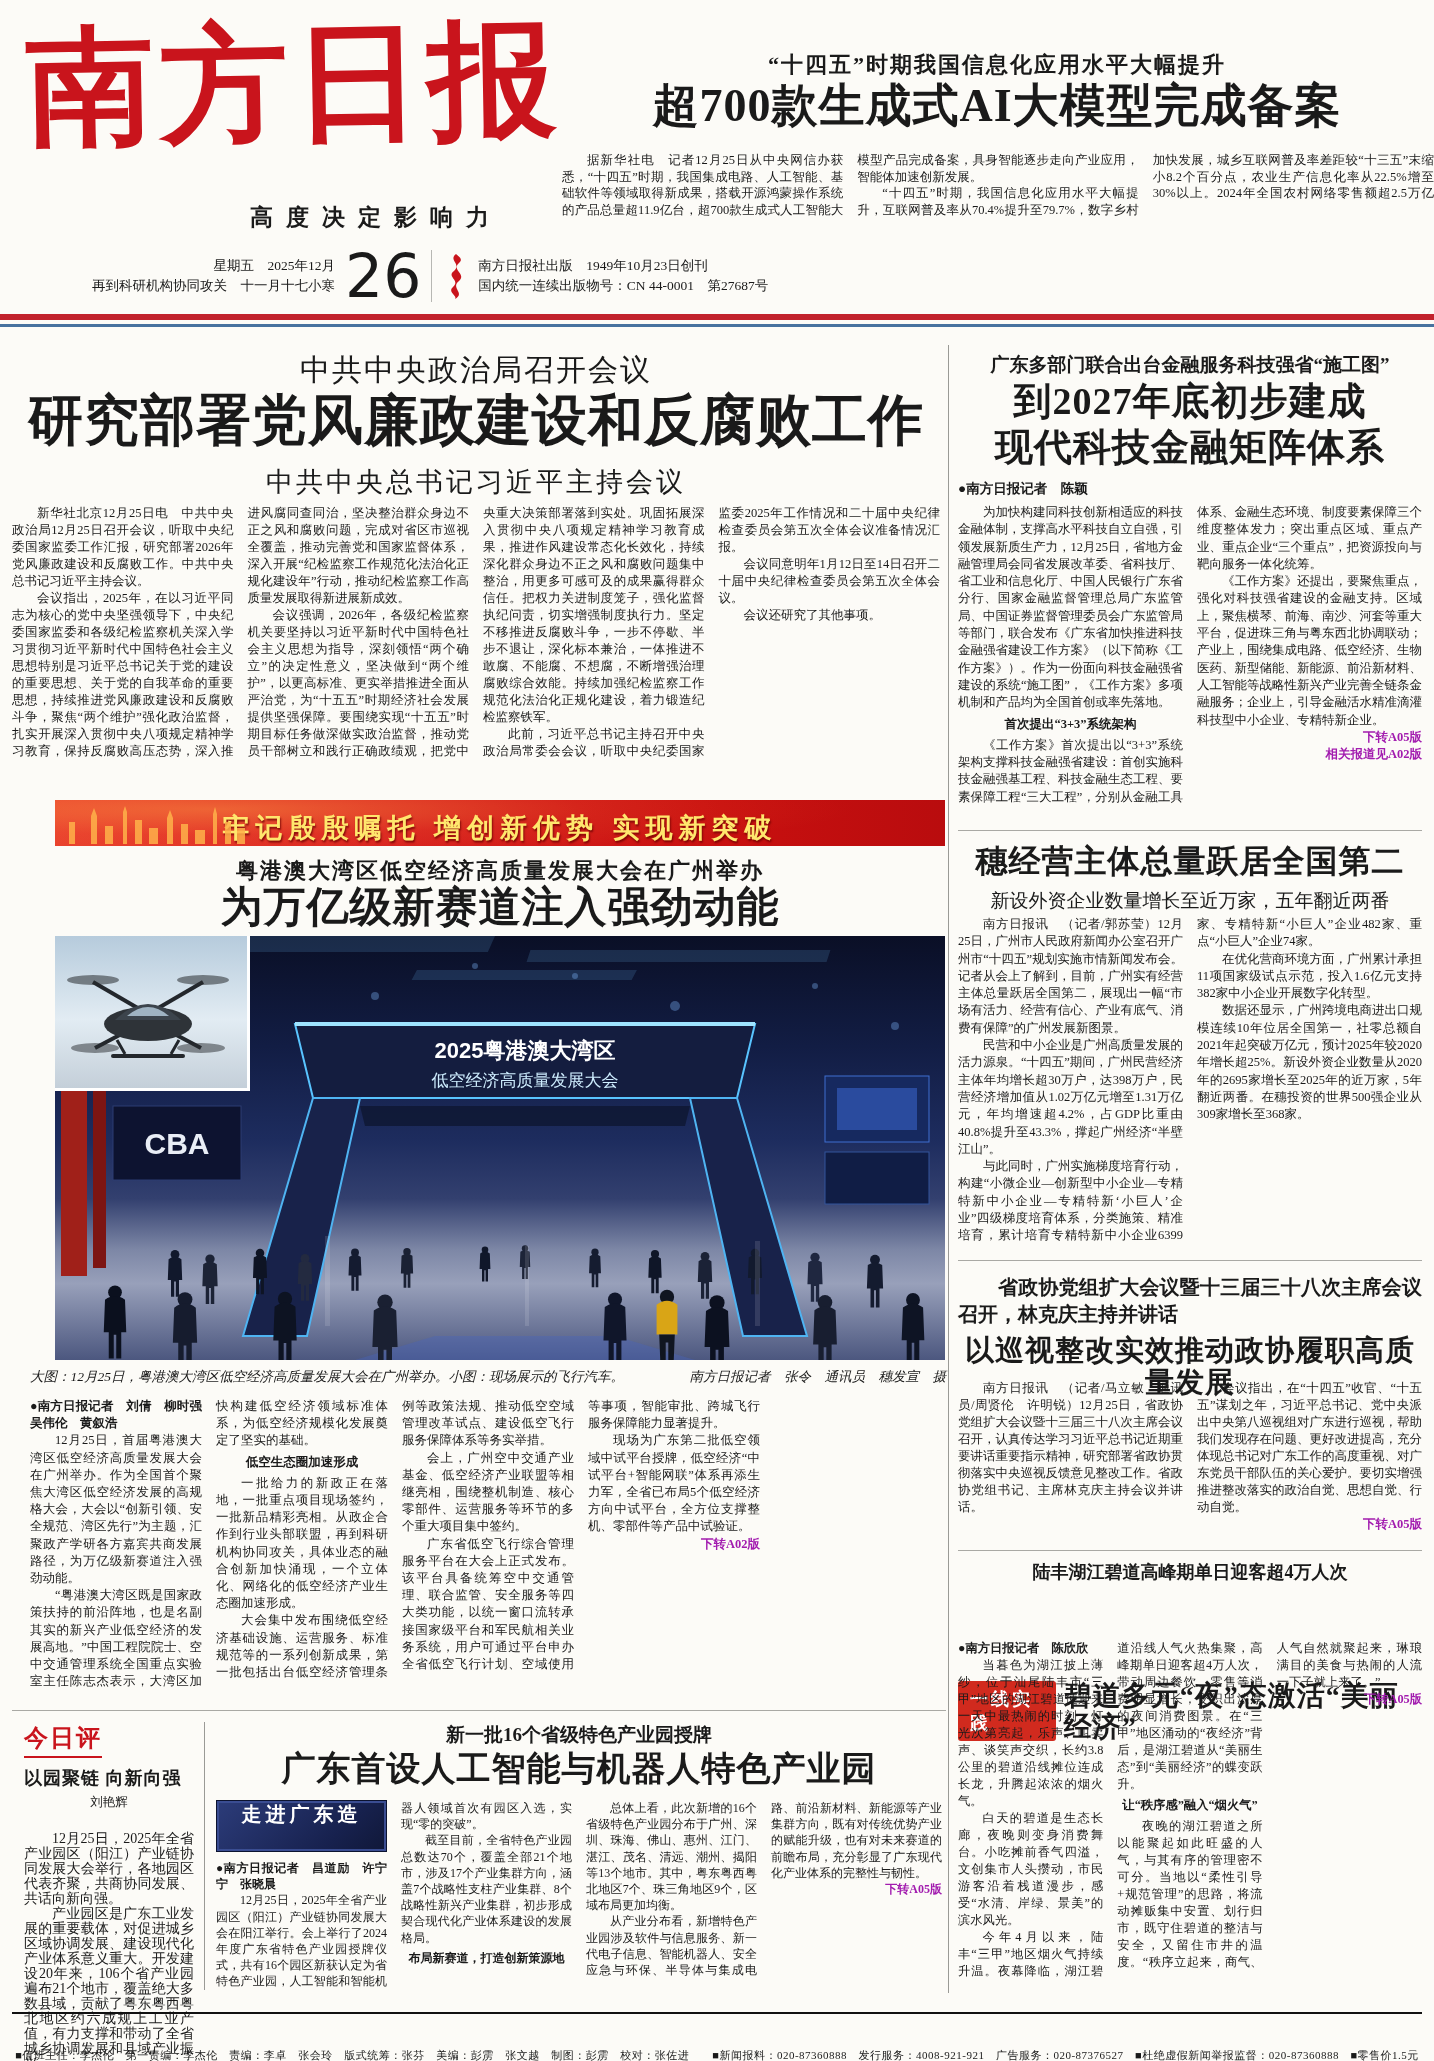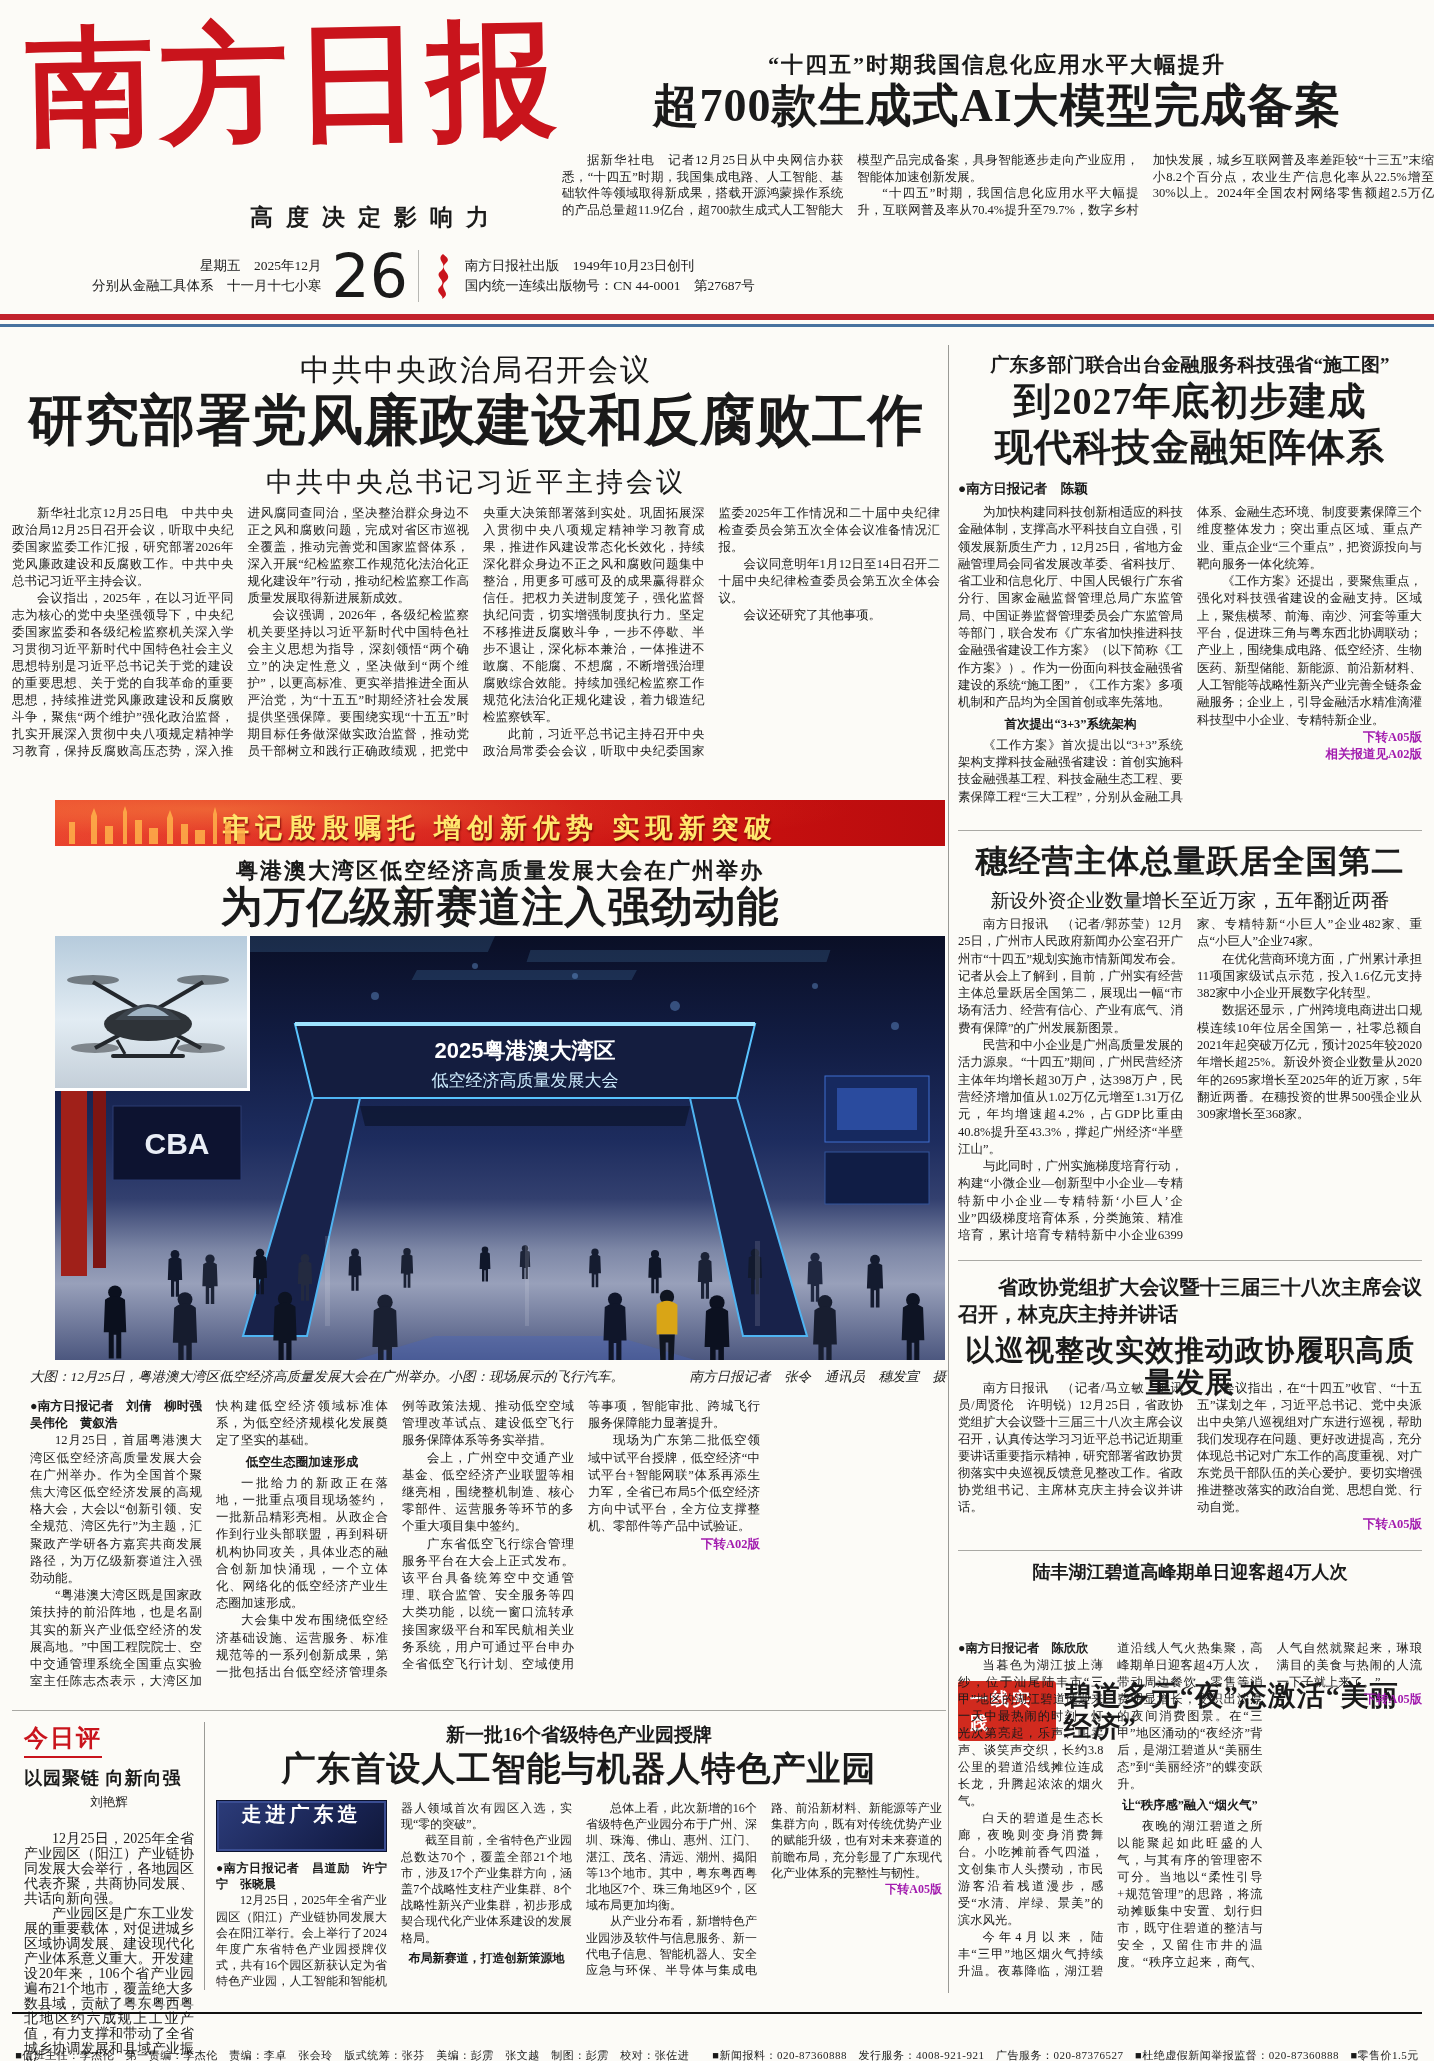--- a/index.html
+++ b/index.html
@@ -57,21 +57,21 @@
 <div id="page">
 
   <div class="abs" style="left:26px;top:6px;width:600px;">
     <div id="logo">南方日报</div>
   </div>
   <div class="abs" style="left:250px;top:202px;" id="slogan">高度决定影响力</div>
 
   <div class="abs dateblock" style="left:92px;top:246px;">
     <div style="text-align:right;">
       <div>星期五　2025年12月</div>
-      <div>分别从金融工具体系　十一月十七小寒</div>
+      <div>再到科研机构协同攻关　十一月十七小寒</div>
     </div>
     <div class="daynum">26</div>
     <div class="daybar"></div>
     <svg width="26" height="48" viewBox="0 0 26 48">
       <path d="M14,2 C6,8 20,12 12,19 C4,25 19,28 11,35 C5,40 16,44 13,47 C24,41 8,36 17,29 C25,22 9,18 17,11 C22,7 16,4 14,2 Z" fill="#c9141c"></path>
     </svg>
     <div>
       <div>南方日报社出版　1949年10月23日创刊</div>
       <div>国内统一连续出版物号：CN 44-0001　第27687号</div>
     </div>

